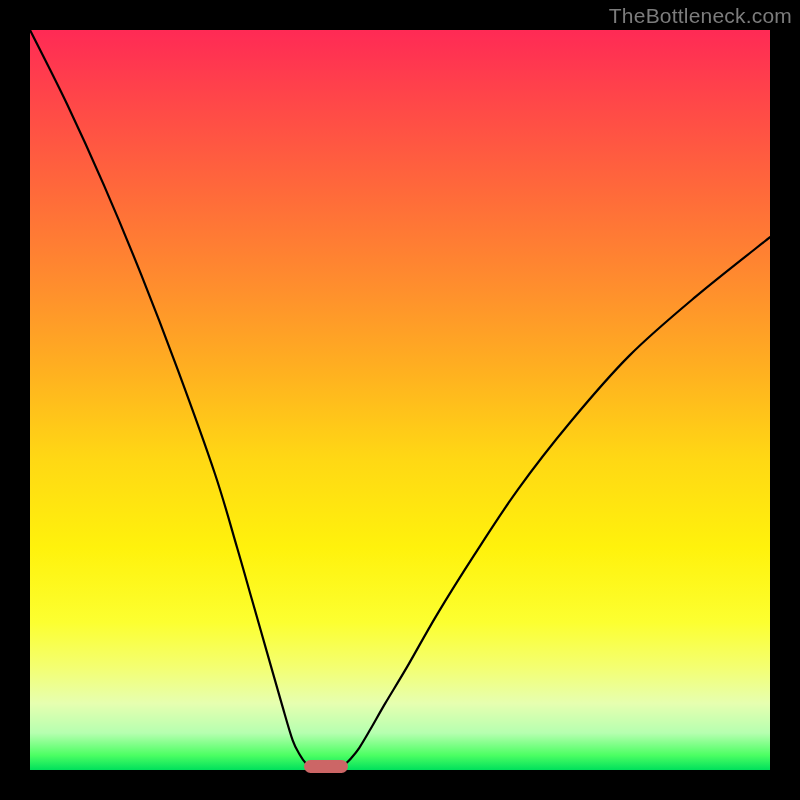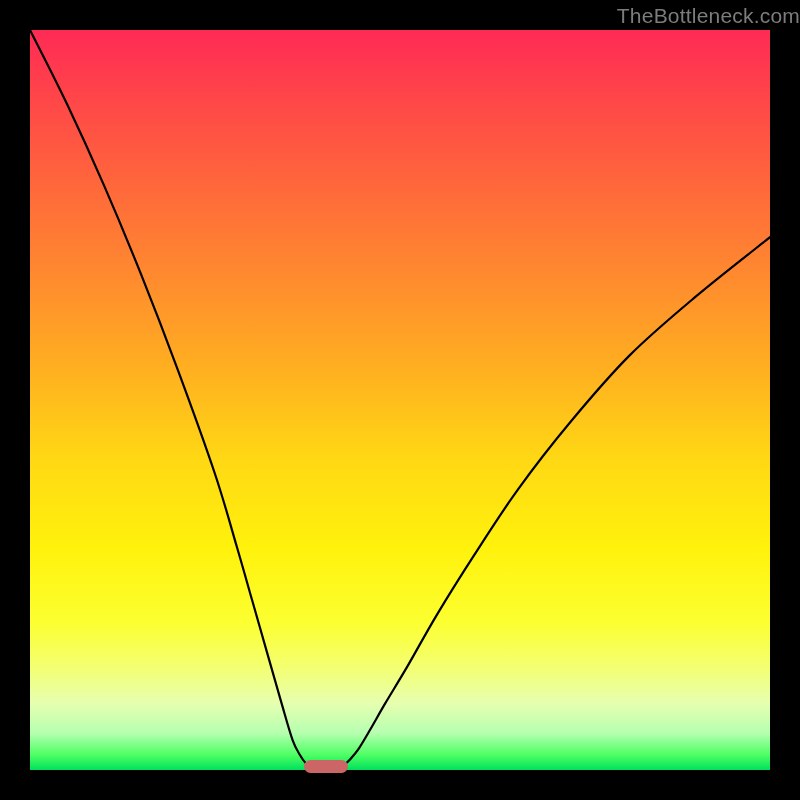--- a/index.html
+++ b/index.html
@@ -36,21 +36,21 @@
       #f4ff70 86%,
       #e6ffb0 91%,
       #b6ffb0 95%,
       #4cff63 98%,
       #00e05c 100%
     );
   }
   .watermark {
     position: absolute;
     top: 4px;
-    right: 0;
+    right: 8px;
     color: #7c7c7c;
     font-size: 21px;
     font-weight: 400;
     letter-spacing: 0.2px;
     user-select: none;
   }
   svg.curve {
     position: absolute;
     left: 0;
     top: 0;

